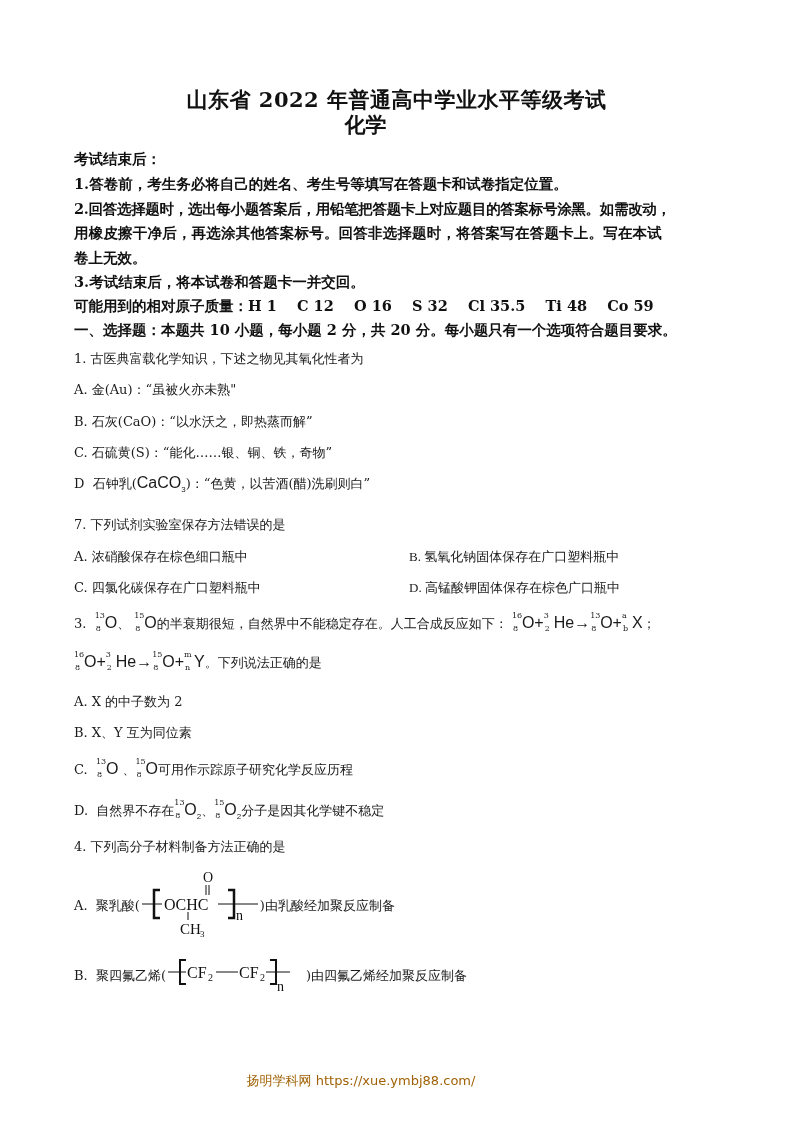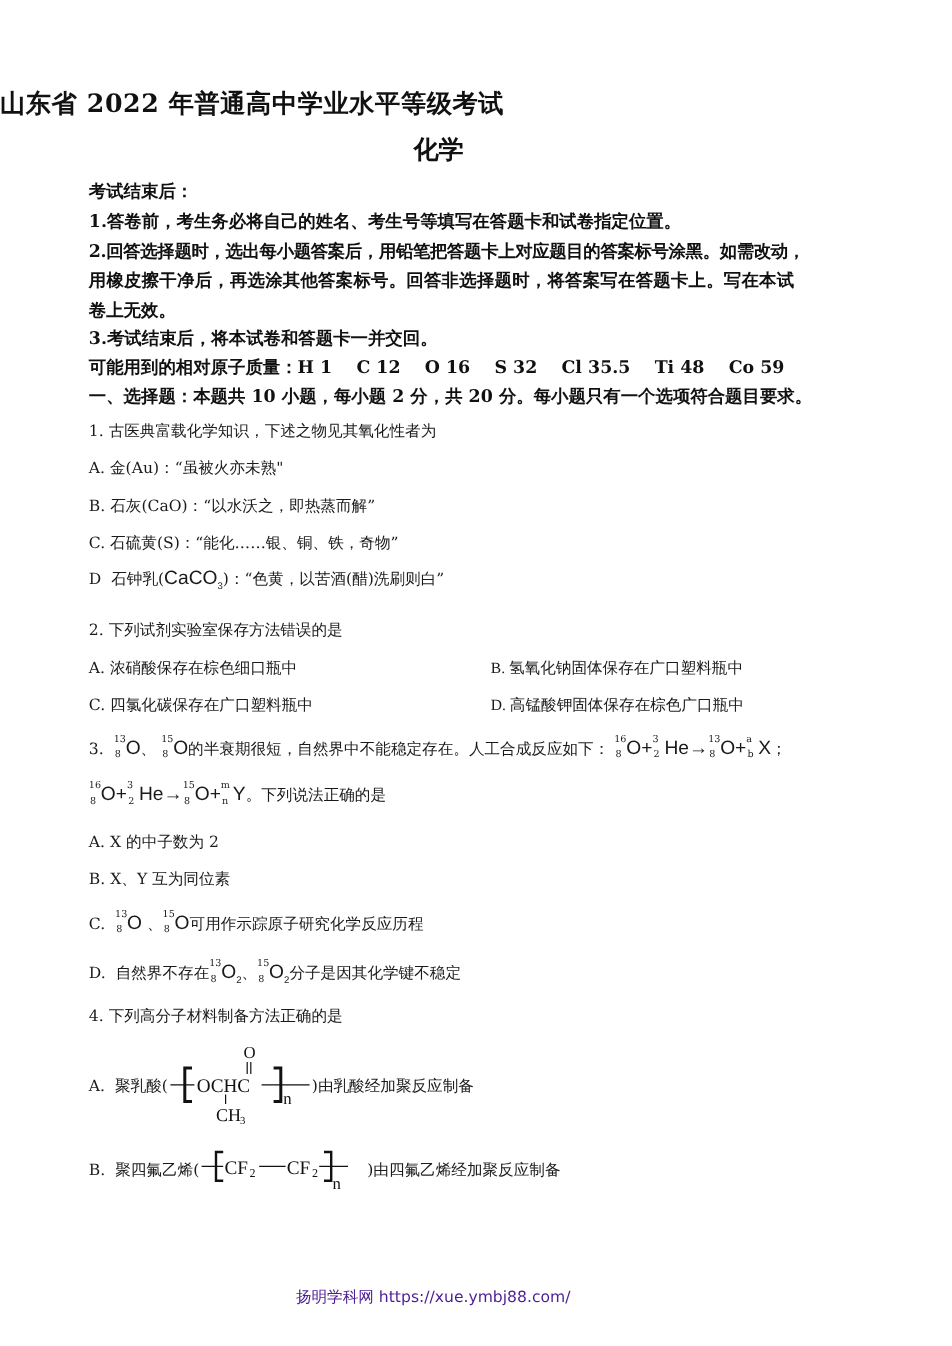--- a/index.html
+++ b/index.html
@@ -1,29 +1,29 @@
 <!DOCTYPE html>
 <html><head>
 <meta charset="utf-8">
 <style>
   html, body { margin: 0; padding: 0; background: #ffffff; }
   body { width: 793px; height: 1122px; position: relative; overflow: hidden;
          font-family: "DejaVu Serif", "Liberation Serif", serif; color: #111; }
   .abs { position: absolute; white-space: nowrap; }
-  .title { left: 0; width: 793px; font-weight: bold; font-size: 21px; top: 72px; letter-spacing: 0.5px; }
+  .title { left: 0; width: 793px; text-align: center; font-weight: bold; font-size: 21px; top: 86px; letter-spacing: 0.5px; }
   .subject { left: 0; width: 731px; text-align: center; font-weight: bold; font-size: 21px; top: 111px; }
   .bold { font-weight: bold; font-size: 14.5px; left: 74px; }
   .norm { font-size: 13px; left: 74px; color: #1a1a1a; }
   .col2 { left: 409px; font-family: Liberation Serif, serif; }
   sub, sup { font-size: 8px; }
   .iso { display: inline-block; position: relative; width: 9px; height: 18px; vertical-align: -4px; margin-right: 1px; }
   .iso .m { position: absolute; top: -2px; left: 0; font-size: 8px; line-height: 8px; }
   .iso .z { position: absolute; bottom: -1px; left: 1px; font-size: 8px; line-height: 8px; }
   .chem { font-family: Liberation Sans, sans-serif; font-size: 16px; }
-  .footer { left: 0; width: 722px; text-align: center; top: 1072px; font-family: "DejaVu Sans", sans-serif; font-size: 13px; color: #4c1d95; }
+  .footer { left: 0; width: 722px; text-align: center; top: 1072px; font-family: "DejaVu Sans", sans-serif; font-size: 13px; color: #a16207; }
   .struct { display: inline-block; position: relative; vertical-align: middle; }
 </style>
 </head>
 <body>
 
 <div class="abs title">山东省 2022 年普通高中学业水平等级考试</div>
 <div class="abs subject">化学</div>
 
 <div class="abs bold" style="top:150px">考试结束后：</div>
 <div class="abs bold" style="top:175px">1.答卷前，考生务必将自己的姓名、考生号等填写在答题卡和试卷指定位置。</div>
@@ -37,21 +37,21 @@
 <div class="abs bold" style="top:321px">一、选择题：本题共 10 小题，每小题 2 分，共 20 分。每小题只有一个选项符合题目要求。</div>
 
 <div class="abs norm" style="top:350px">1. 古医典富载化学知识，下述之物见其氧化性者为</div>
 <div class="abs norm" style="top:381px">A. 金(Au)：“虽被火亦未熟"</div>
 <div class="abs norm" style="top:413px">B. 石灰(CaO)：“以水沃之，即热蒸而解”</div>
 <div class="abs norm" style="top:444px">C. 石硫黄(S)：“能化……银、铜、铁，奇物”</div>
 <div class="abs norm" style="top:474px">
   <span style="white-space:pre">D  石钟乳(</span><span class="chem"><span>CaCO</span><sub>3</sub></span><span>)：“色黄，以苦酒(醋)洗刷则白”</span>
 </div>
 
-<div class="abs norm" style="top:516px">2. 下列试剂实验室保存方法错误的是</div>
+<div class="abs norm" style="top:516px">7. 下列试剂实验室保存方法错误的是</div>
 <div class="abs norm" style="top:548px">A. 浓硝酸保存在棕色细口瓶中</div>
 <div class="abs norm col2" style="top:548px">B. 氢氧化钠固体保存在广口塑料瓶中</div>
 <div class="abs norm" style="top:579px">C. 四氯化碳保存在广口塑料瓶中</div>
 <div class="abs norm col2" style="top:579px">D. 高锰酸钾固体保存在棕色广口瓶中</div>
 
 <div class="abs norm" style="top:614px">
   <span style="white-space:pre">3. </span>
   <span class="iso"><span class="m">13</span><span class="z">8</span></span><span class="chem">O</span><span>、</span>
   <span class="iso"><span class="m">15</span><span class="z">8</span></span><span class="chem">O</span><span>的半衰期很短，自然界中不能稳定存在。人工合成反应如下：</span>
   <span class="iso"><span class="m">16</span><span class="z">8</span></span><span class="chem">O</span><span class="chem">+</span><span class="iso"><span class="m">3</span><span class="z">2</span></span><span class="chem">He</span><span class="chem">→</span><span class="iso"><span class="m">13</span><span class="z">8</span></span><span class="chem">O</span><span class="chem">+</span><span class="iso"><span class="m">a</span><span class="z">b</span></span><span class="chem">X</span><span>；</span>

